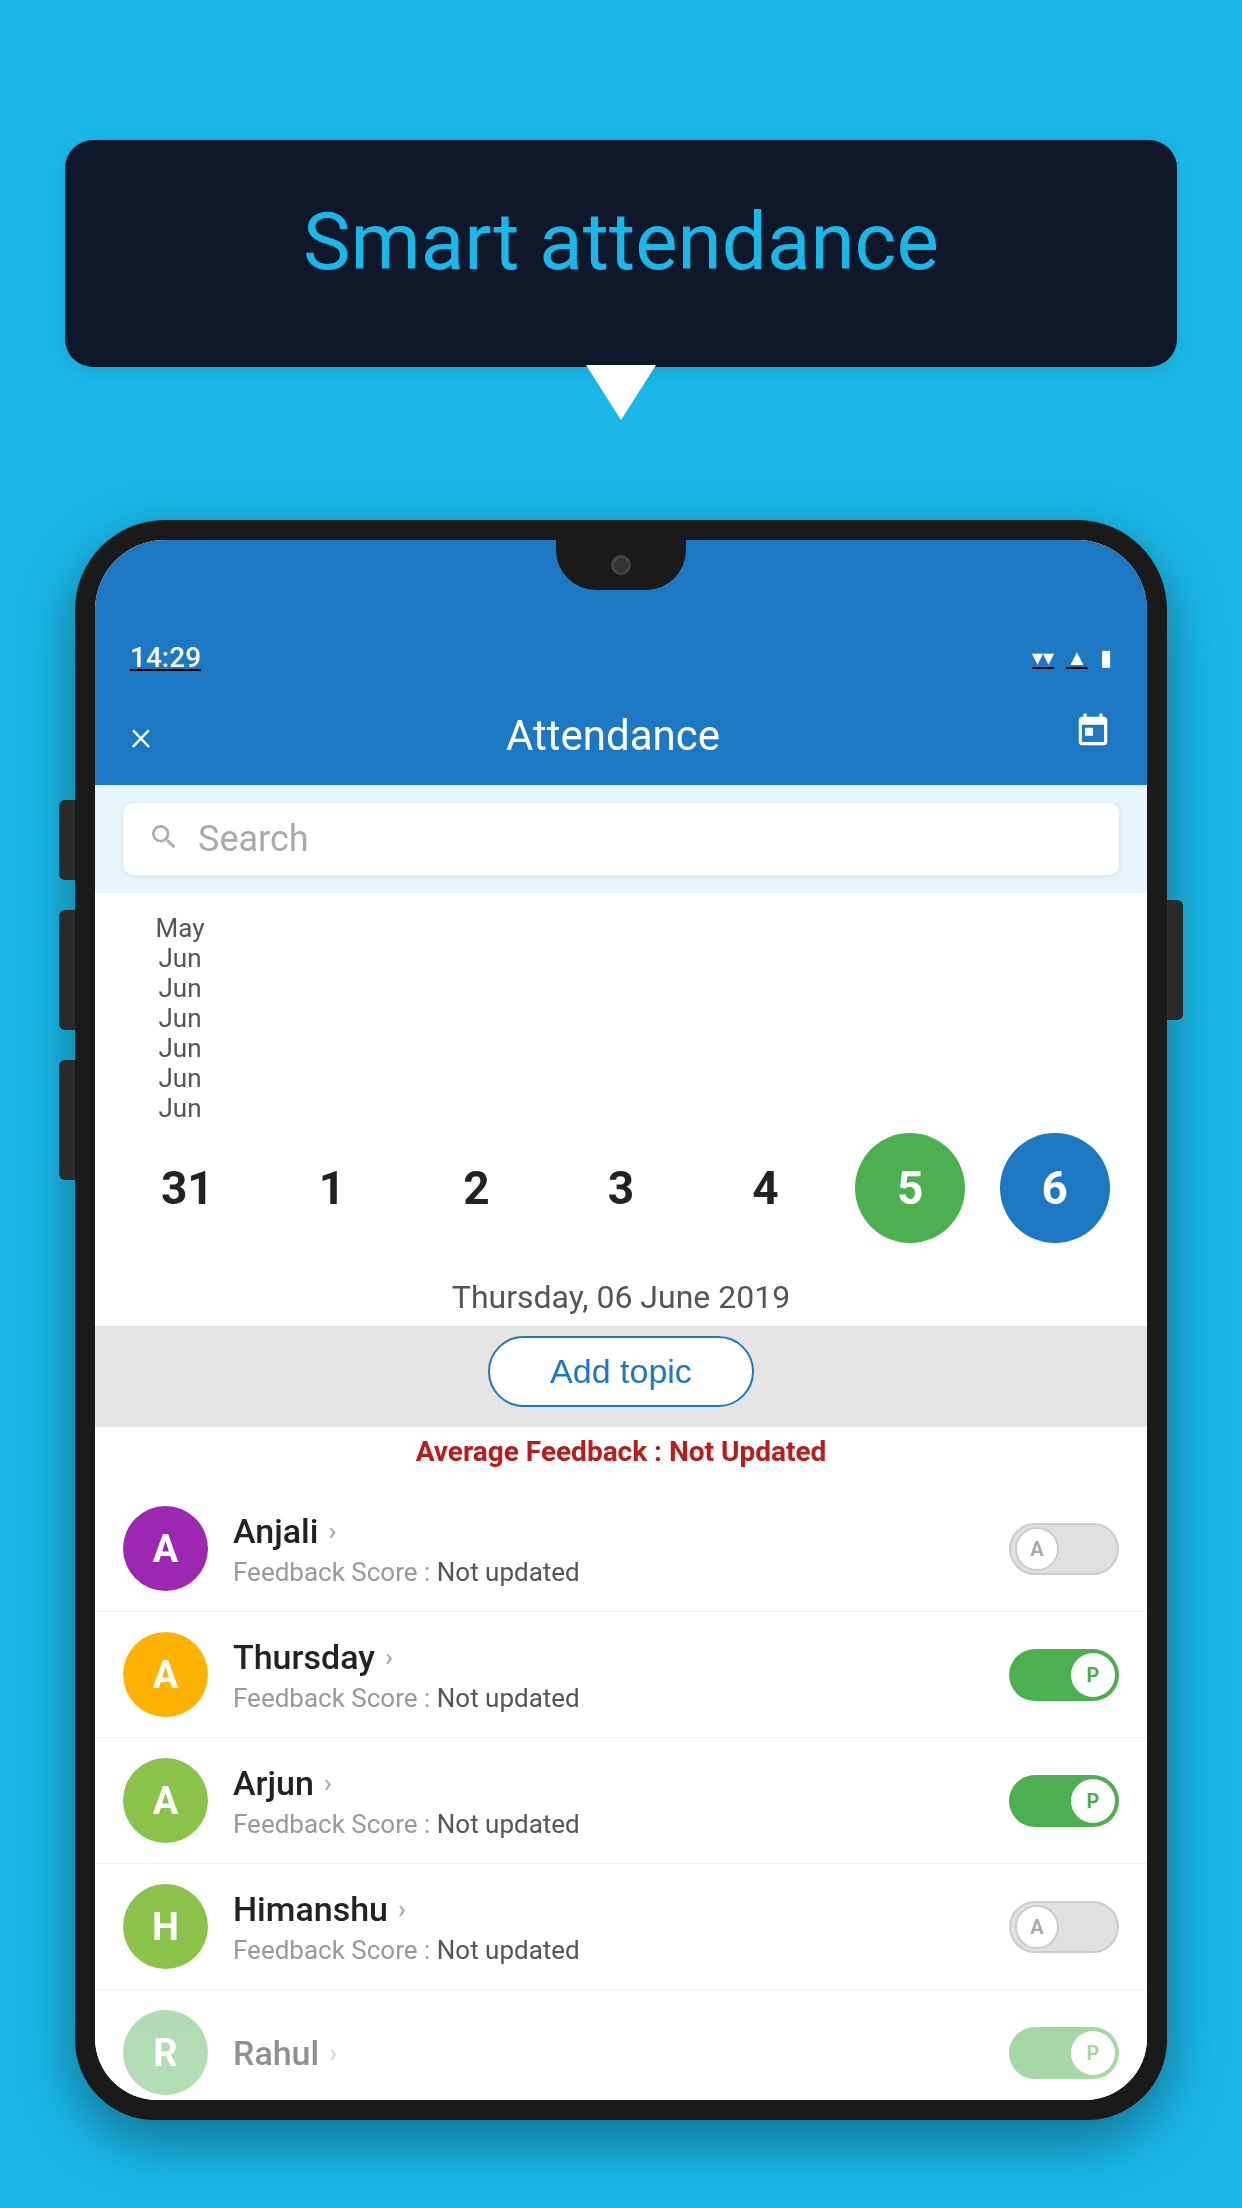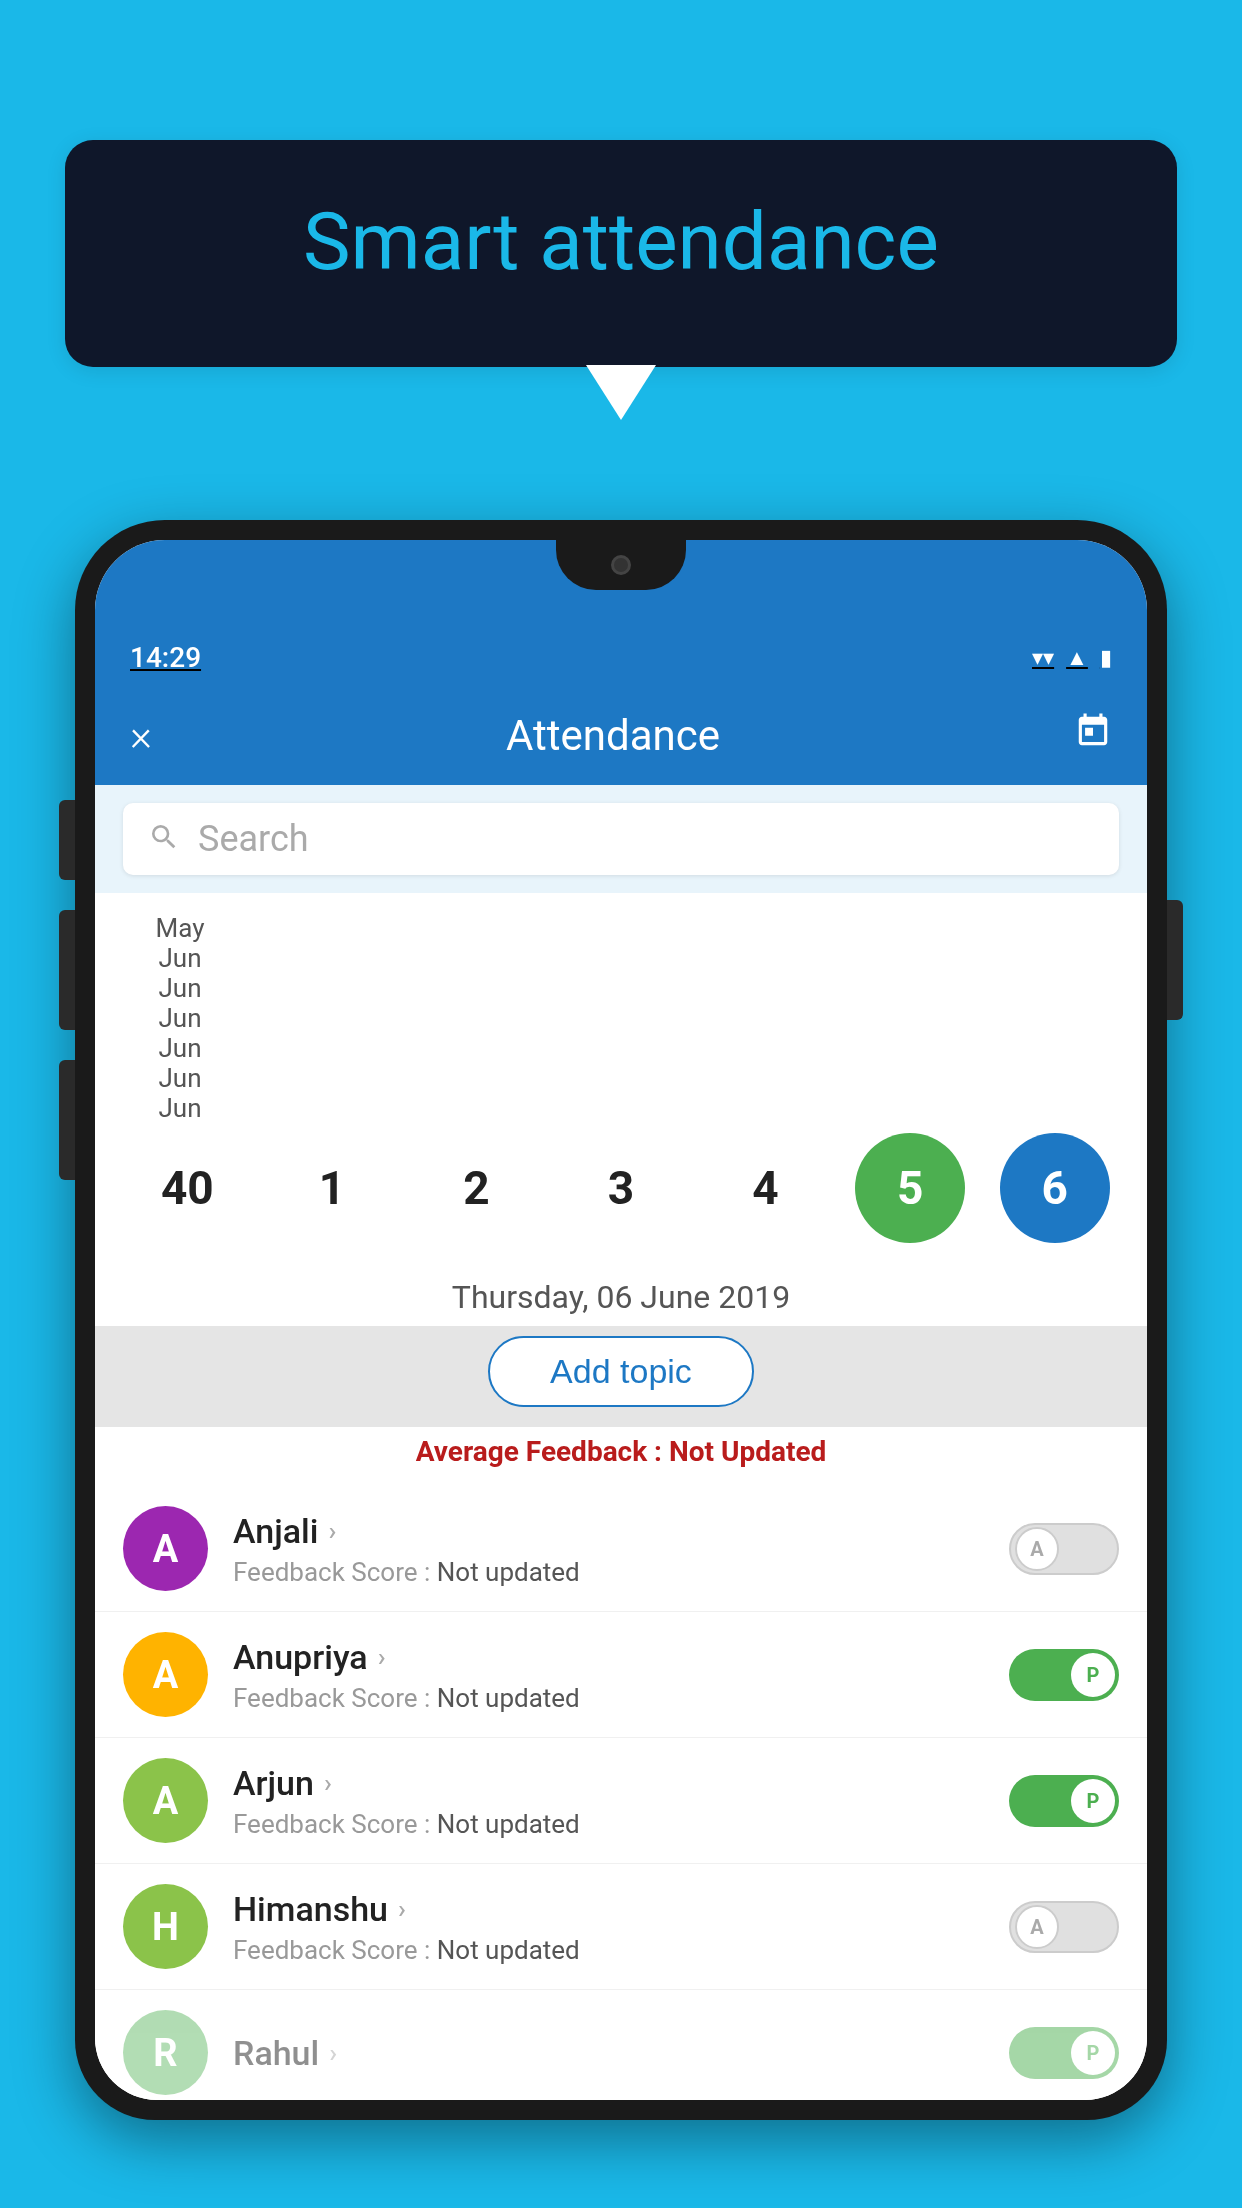--- a/index.html
+++ b/index.html
@@ -492,21 +492,21 @@
         <div class="calendar-months">
           <span class="cal-month">May</span>
           <span class="cal-month">Jun</span>
           <span class="cal-month">Jun</span>
           <span class="cal-month">Jun</span>
           <span class="cal-month">Jun</span>
           <span class="cal-month">Jun</span>
           <span class="cal-month">Jun</span>
         </div>
         <div class="calendar-dates">
-          <div class="cal-date">40</div>
+          <div class="cal-date">31</div>
           <div class="cal-date">1</div>
           <div class="cal-date">2</div>
           <div class="cal-date">3</div>
           <div class="cal-date">4</div>
           <div class="cal-date today">5</div>
           <div class="cal-date selected">6</div>
         </div>
       </div>
 
       <div class="date-label">Thursday, 06 June 2019</div>
@@ -536,21 +536,21 @@
             <div class="toggle-off">
               <div class="toggle-circle">A</div>
             </div>
           </div>
         </div>
 
         <div class="student-item">
           <div class="student-avatar" style="background-color:#ffb300;">A</div>
           <div class="student-info">
             <div class="student-name">
-              <span>Anupriya</span>
+              <span>Thursday</span>
               <span class="chevron">›</span>
             </div>
             <div class="student-feedback">
               Feedback Score : <span>Not updated</span>
             </div>
           </div>
           <div class="toggle-container">
             <div class="toggle-on">
               <div class="toggle-circle">P</div>
             </div>

